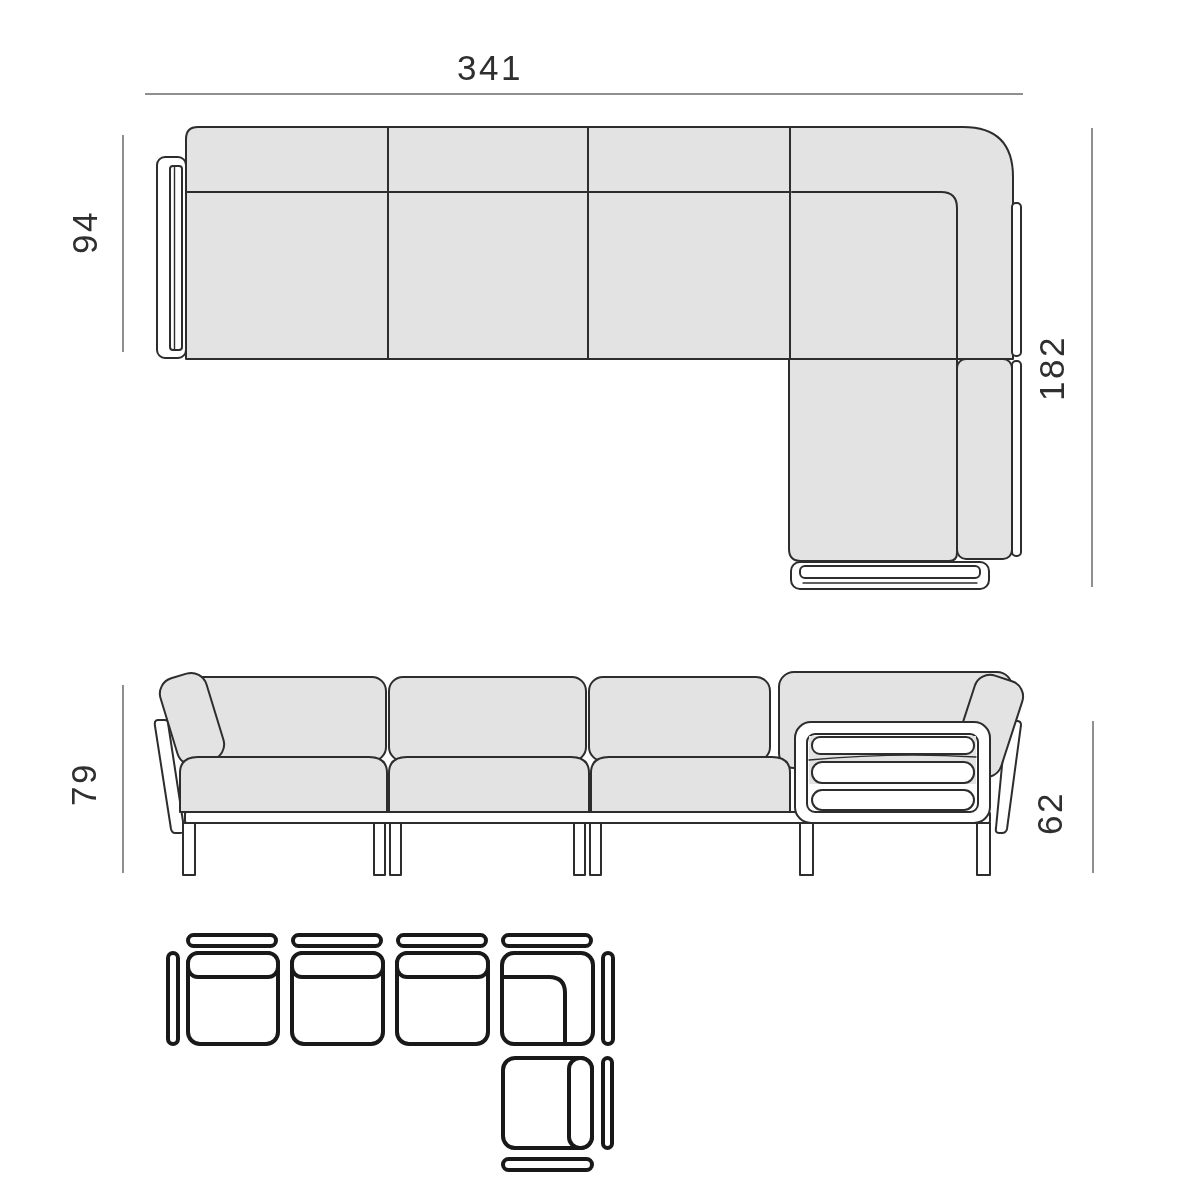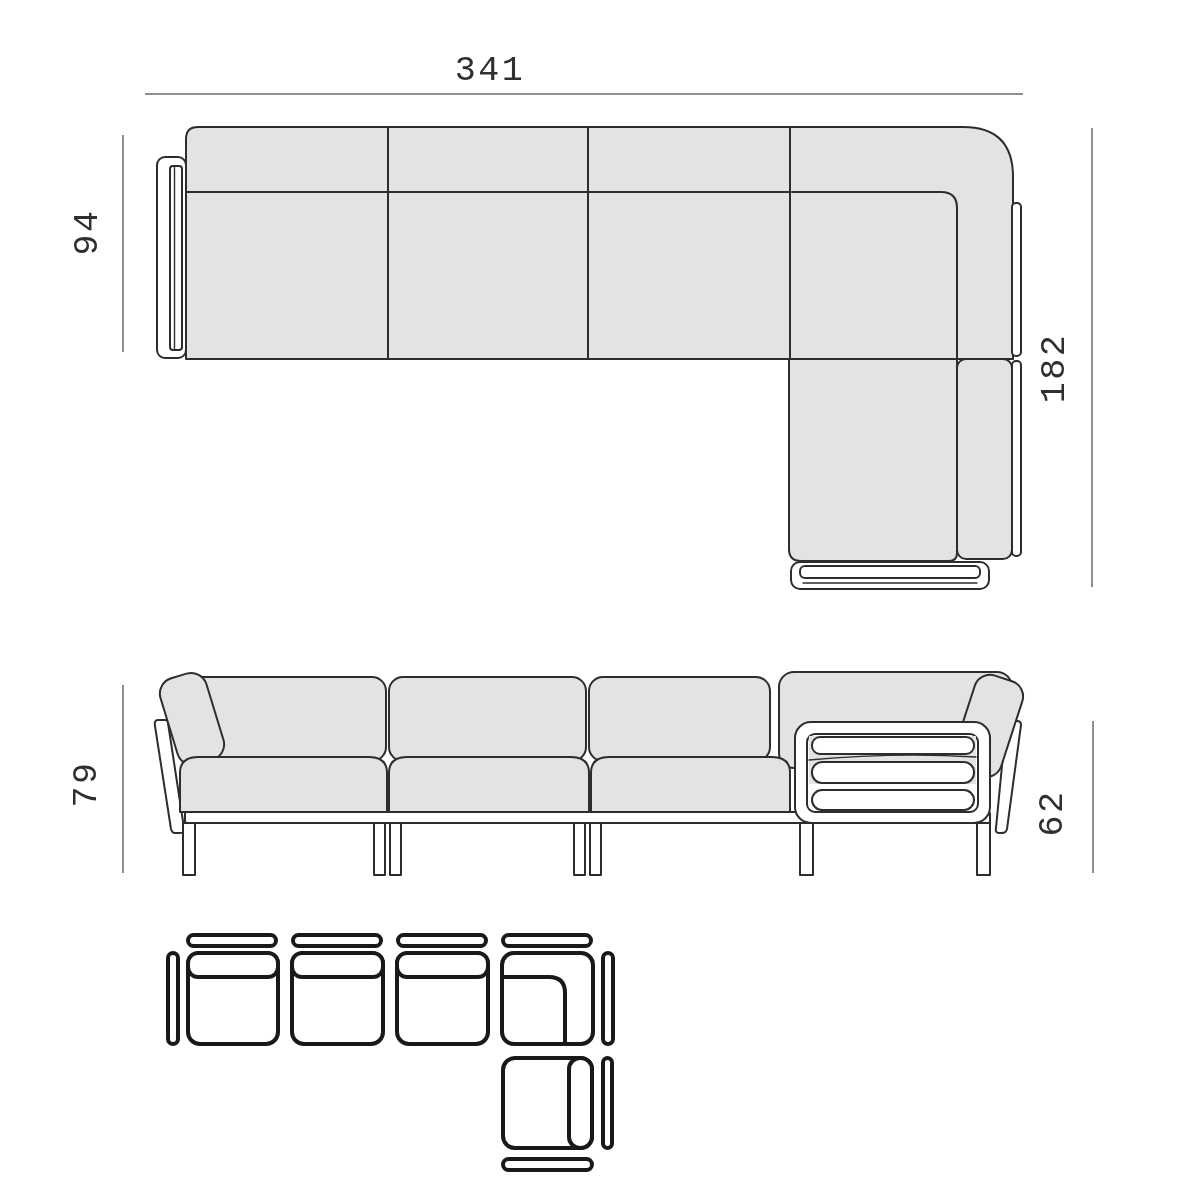--- a/index.html
+++ b/index.html
@@ -1,17 +1,17 @@
 <!DOCTYPE html>
 <html style="--bg: #ffffff; --cushion: #e3e3e3; --line: #2d2d2d; --dim: #6a6a6a; --text: #2f2f2f; --schematic: #191919;"><head>
 <meta charset="utf-8">
 <style>
   html,body{margin:0;padding:0;background:#ffffff;}
   .canvas{position:relative;width:1200px;height:1200px;background:var(--bg,#fff);overflow:hidden;
-          font-family:Liberation Mono, monospace;}
+          font-family:Liberation Sans, sans-serif;}
   svg{display:block;}
   
   .cushion      {fill:var(--cushion);stroke:var(--line);stroke-width:2;stroke-linejoin:round;}
   .whitepart    {fill:#ffffff;stroke:var(--line);stroke-width:2;stroke-linejoin:round;}
   .seam         {fill:none;stroke:var(--line);stroke-width:2;stroke-linecap:round;stroke-linejoin:round;}
   .seam-thin    {fill:none;stroke:var(--line);stroke-width:1.4;stroke-linecap:round;}
   .graypatch    {fill:var(--cushion);stroke:none;}
   .dim-line     {stroke:var(--dim);stroke-width:1.5;stroke-linecap:butt;fill:none;}
   .dim-text     {fill:var(--text);font-size:35px;font-weight:300;letter-spacing:2.5px;}
   .schem        {fill:#ffffff;stroke:var(--schematic);stroke-width:4;stroke-linejoin:round;}

